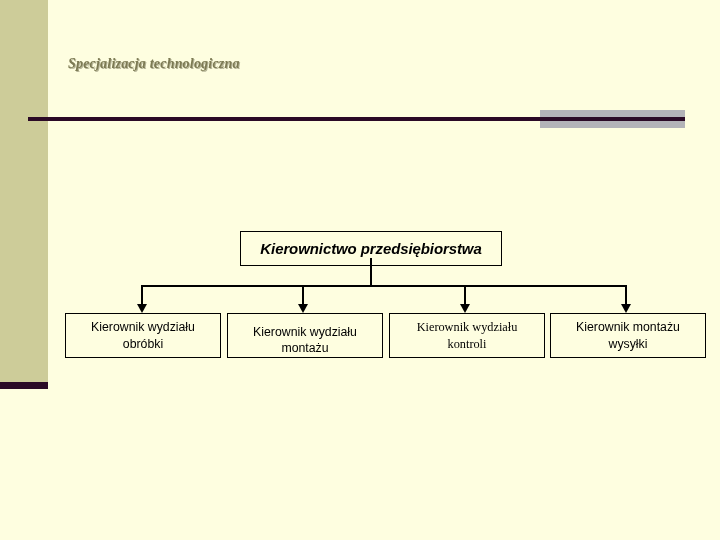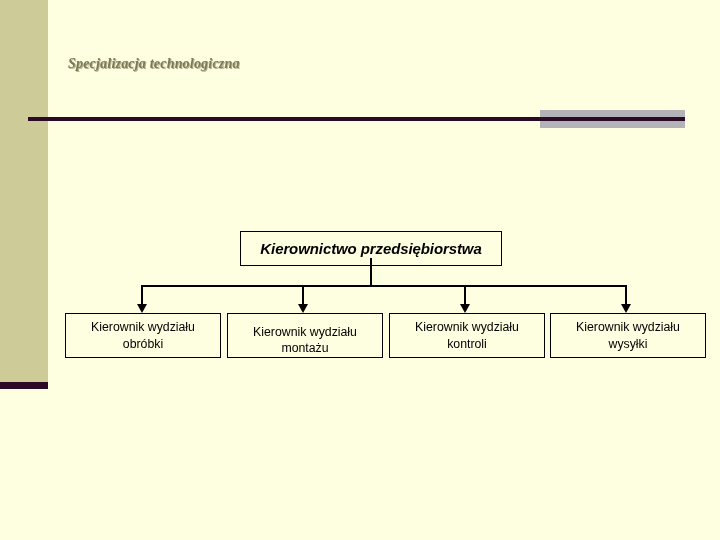--- a/index.html
+++ b/index.html
@@ -105,21 +105,21 @@
     top: 313px;
     width: 156px;
     height: 45px;
     font-size: 12.3px;
     font-weight: normal;
     line-height: 1.35;
     padding: 0 20px;
   }
   .leaf-0 { left: 65px; }
   .leaf-1 { left: 227px; align-items: flex-end; }
-  .leaf-2 { left: 389px; }
+  .leaf-2 { left: 389px; font-family: Liberation Serif, serif; }
   .leaf-3 { left: 550px; }
 
   .node-label { display: block; }
 
   
   .conn {
     position: absolute;
     background: #000000;
   }
   .conn-v-root {
@@ -193,17 +193,17 @@
     <div class="node node-leaf leaf-0">
       <span class="node-label">Kierownik wydziału obróbki</span>
     </div>
     <div class="node node-leaf leaf-1">
       <span class="node-label">Kierownik wydziału montażu</span>
     </div>
     <div class="node node-leaf leaf-2">
       <span class="node-label">Kierownik wydziału kontroli</span>
     </div>
     <div class="node node-leaf leaf-3">
-      <span class="node-label">Kierownik wydziału wysyłki</span>
+      <span class="node-label">Kierownik montażu wysyłki</span>
     </div>
 
   </div>
 </div>
 
 </body></html>

